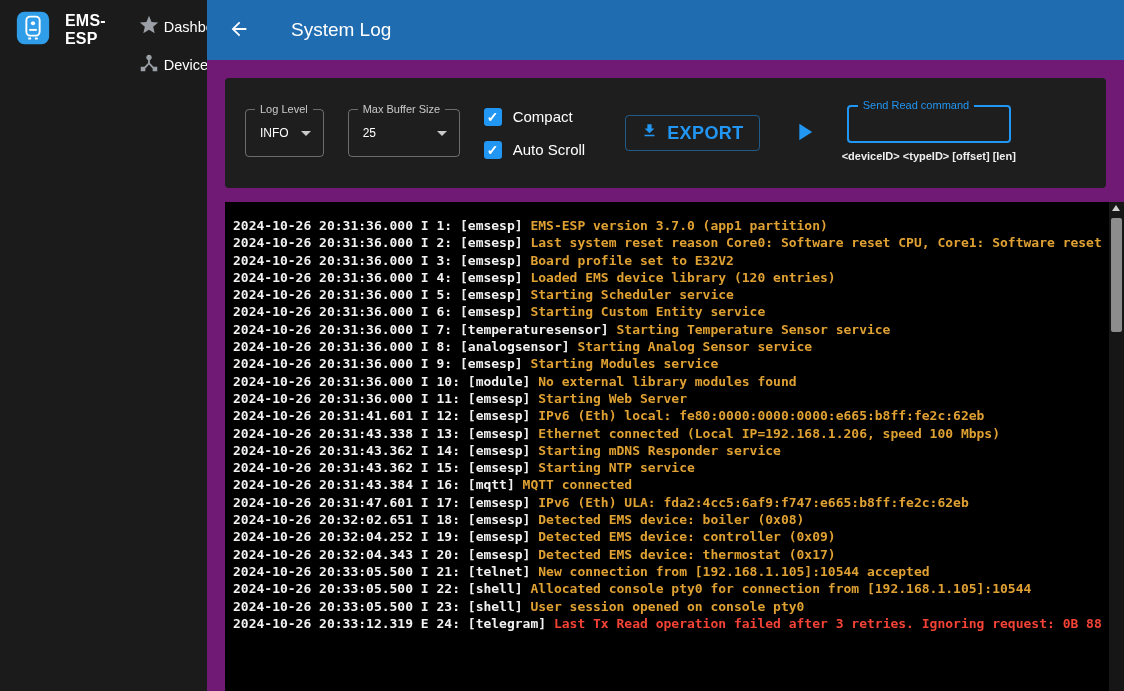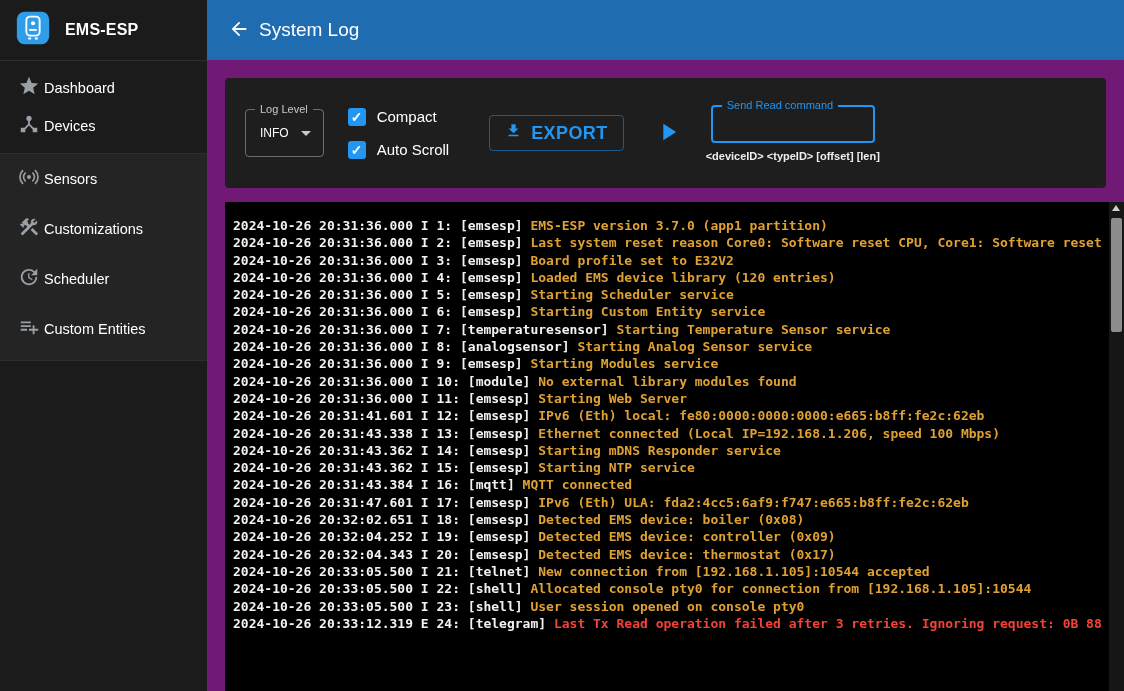--- a/index.html
+++ b/index.html
@@ -6,35 +6,35 @@
   html, body { width: 1124px; height: 691px; overflow: hidden; }
   body {
     font-family: "Liberation Sans", sans-serif;
     background: #000;
     display: flex;
     color: #fff;
   }
   :root { --accent: #2196f3; --appbar: #1f6cb1; }
 
   
-  .sidebar { width: 207px; flex-shrink: 0; background: #1b1b1b; display: flex; flex-direction: column; }
+  .sidebar { width: 207px; flex-shrink: 0; background: #1b1b1b; display: flex; flex-direction: row; }
   .sidebar-header { height: 60px; display: flex; align-items: center; gap: 13px; padding: 0 14px; }
   .app-title { font-size: 16px; font-weight: 700; letter-spacing: .2px; }
   .sidebar-divider { border-top: 1px solid #2d2d2d; }
   .nav-group { padding: 8px 0; }
   .nav-item { display: flex; align-items: center; gap: 4px; padding: 6px 18px; cursor: pointer; }
   .nav-item.tall { padding: 12px 18px; }
   .nav-item svg { width: 22px; height: 22px; flex-shrink: 0; }
   .nav-label { font-size: 14.5px; font-weight: 500; color: #fff; }
   .modules-section { background: #242424; border-top: 1px solid #2d2d2d; border-bottom: 1px solid #2d2d2d; padding-bottom: 6px; }
   .modules-header { color: #3ba0f2; font-size: 13.5px; font-weight: 700; padding: 13px 14px 8px; }
 
   
   .main { flex: 1; display: flex; flex-direction: column; min-width: 0; }
-  .appbar { height: 60px; background: var(--appbar); display: flex; align-items: center; gap: 6px; padding: 0 18px; flex-shrink: 0; }
+  .appbar { height: 60px; background: var(--appbar); display: flex; align-items: center; gap: 38px; padding: 0 18px; flex-shrink: 0; }
   .back-button { width: 28px; height: 28px; display: flex; align-items: center; justify-content: center; cursor: pointer; background: none; border: none; }
   .appbar-title { font-size: 19px; font-weight: 500; color: #fff; }
 
   .content { flex: 1; background: #701a75; padding: 18px 0 0 18px; display: flex; flex-direction: column; min-height: 0; }
 
   
   .card { background: #1e1e1e; border-radius: 4px; height: 110px; margin-right: 18px; display: flex; align-items: center; padding: 0 20px; gap: 24px; flex-shrink: 0; }
   .select-field { position: relative; border: 1px solid rgba(255,255,255,.35); border-radius: 4px; height: 48px; display: flex; align-items: center; padding: 0 12px 0 14px; cursor: pointer; background: transparent; }
   .field-label { position: absolute; top: -7px; left: 9px; background: #1e1e1e; padding: 0 5px; font-size: 11px; color: rgba(255,255,255,.75); white-space: nowrap; }
   .select-value { color: #fff; font-size: 12px; text-align: center; }
@@ -151,20 +151,25 @@
 
   <div class="content">
 
     <section class="card">
       <div class="select-field">
         <span class="field-label">Log Level</span>
         <span class="select-value">INFO</span>
         <span class="caret-down"></span>
       </div>
 
+      <div class="select-field select-buffer">
+        <span class="field-label">Max Buffer Size</span>
+        <span class="select-value">25</span>
+        <span class="caret-down"></span>
+      </div>
 
       <div class="cb-col">
         <div class="cb-row">
           <span class="cb-box">✓</span>
           <span class="cb-label">Compact</span>
         </div>
         <div class="cb-row">
           <span class="cb-box">✓</span>
           <span class="cb-label">Auto Scroll</span>
         </div>

